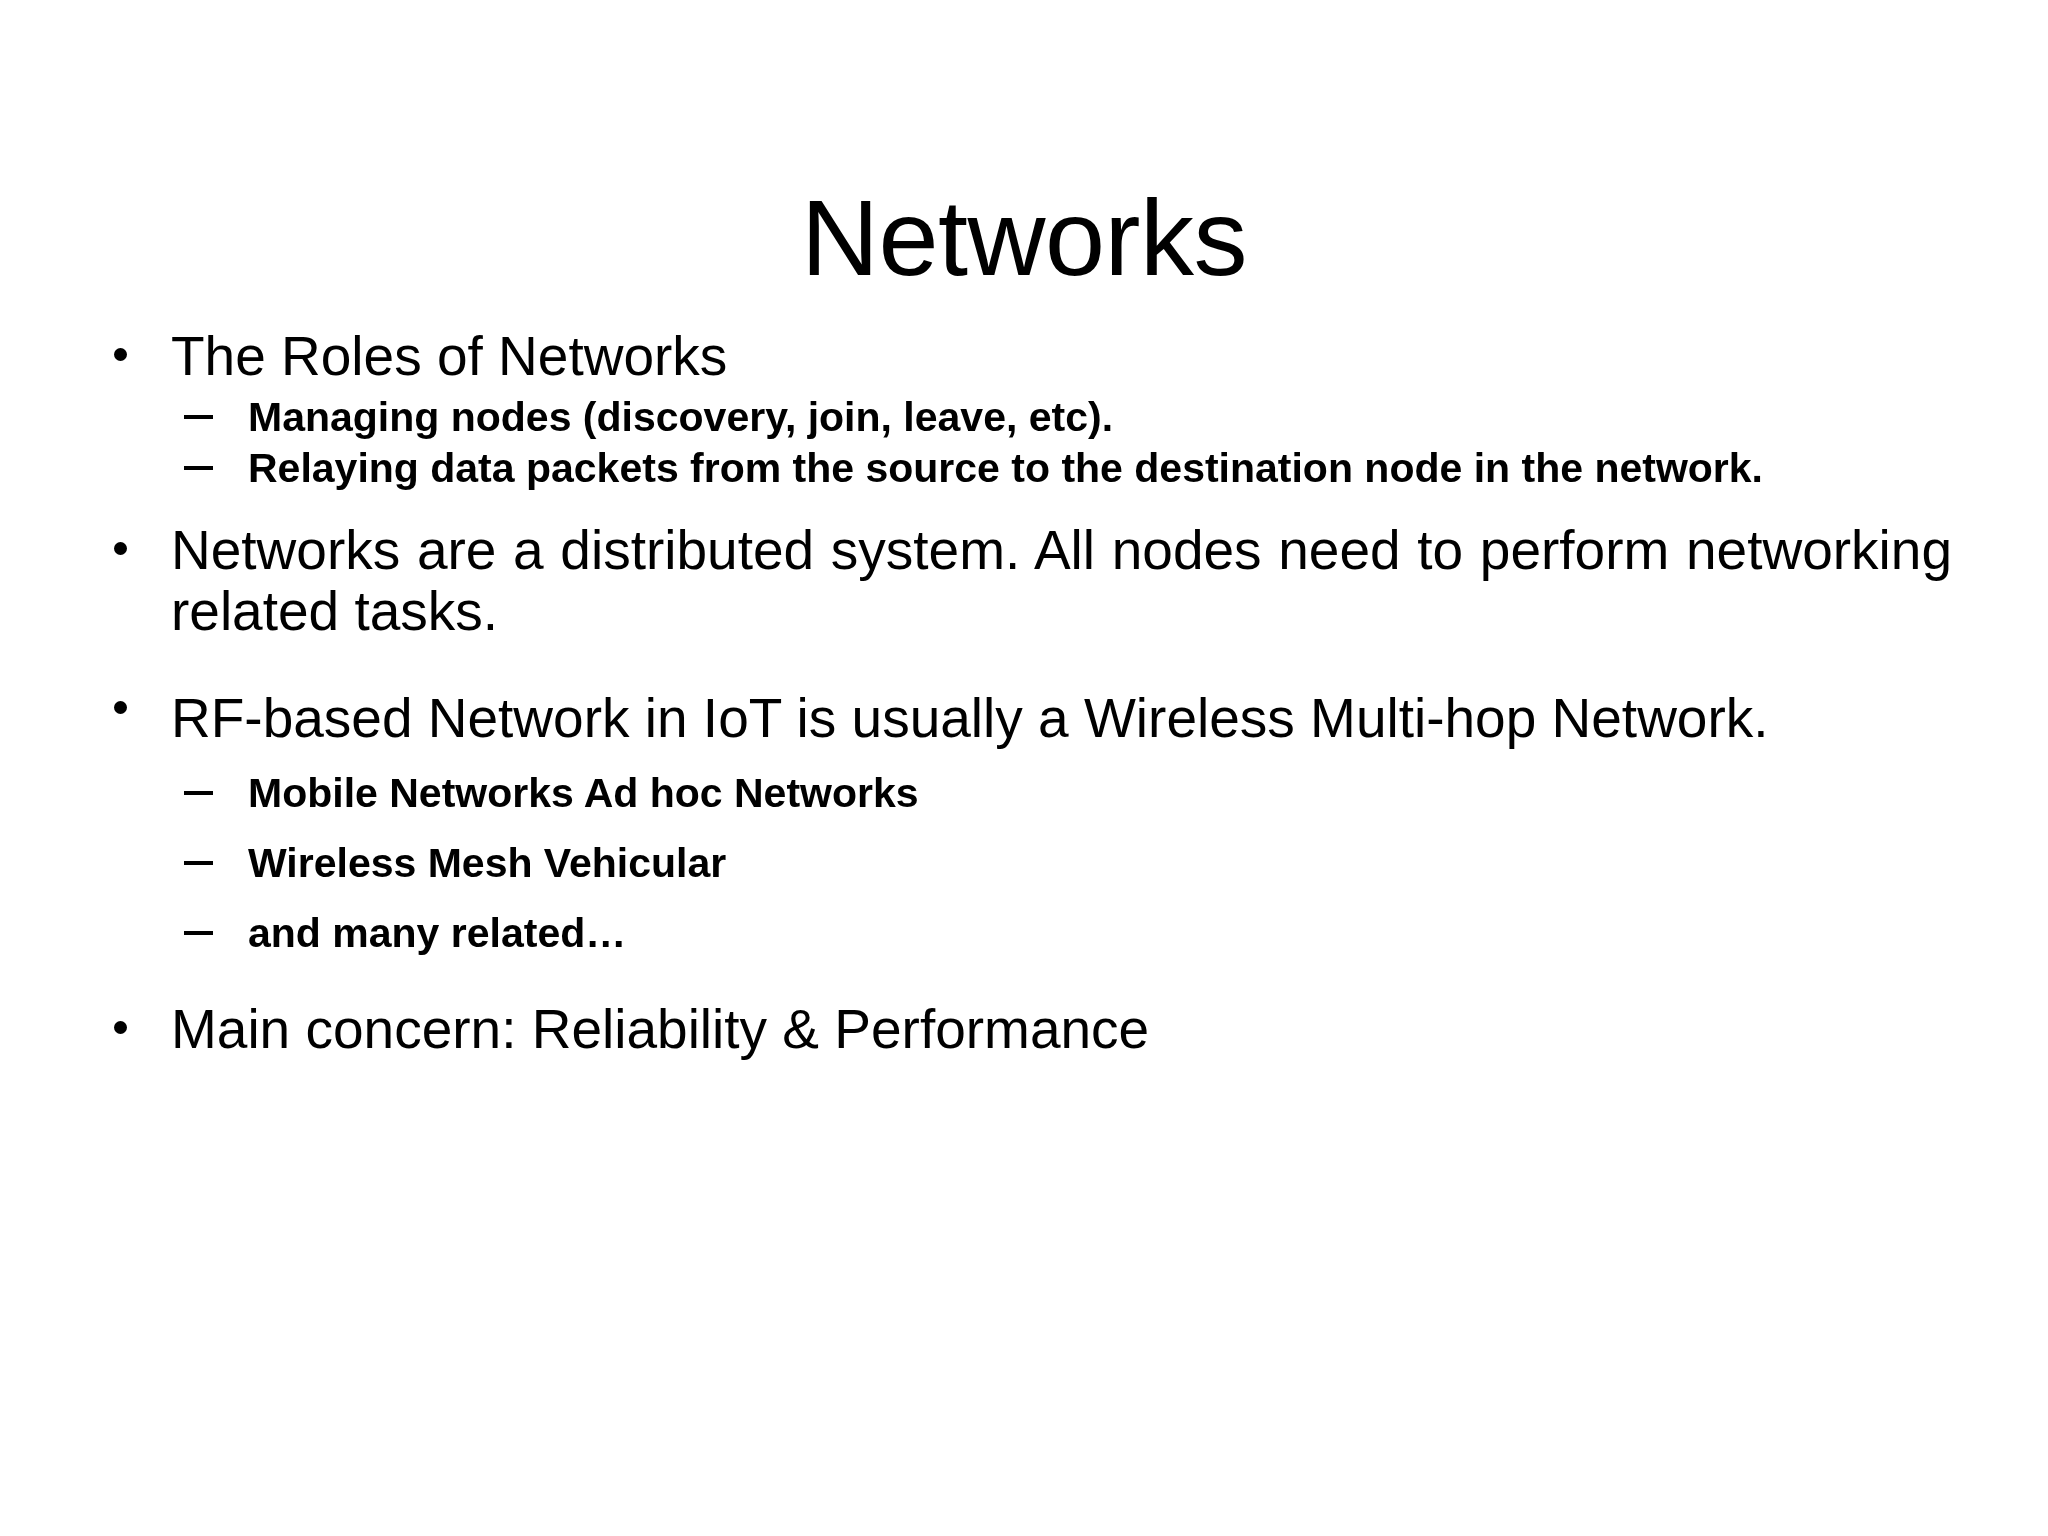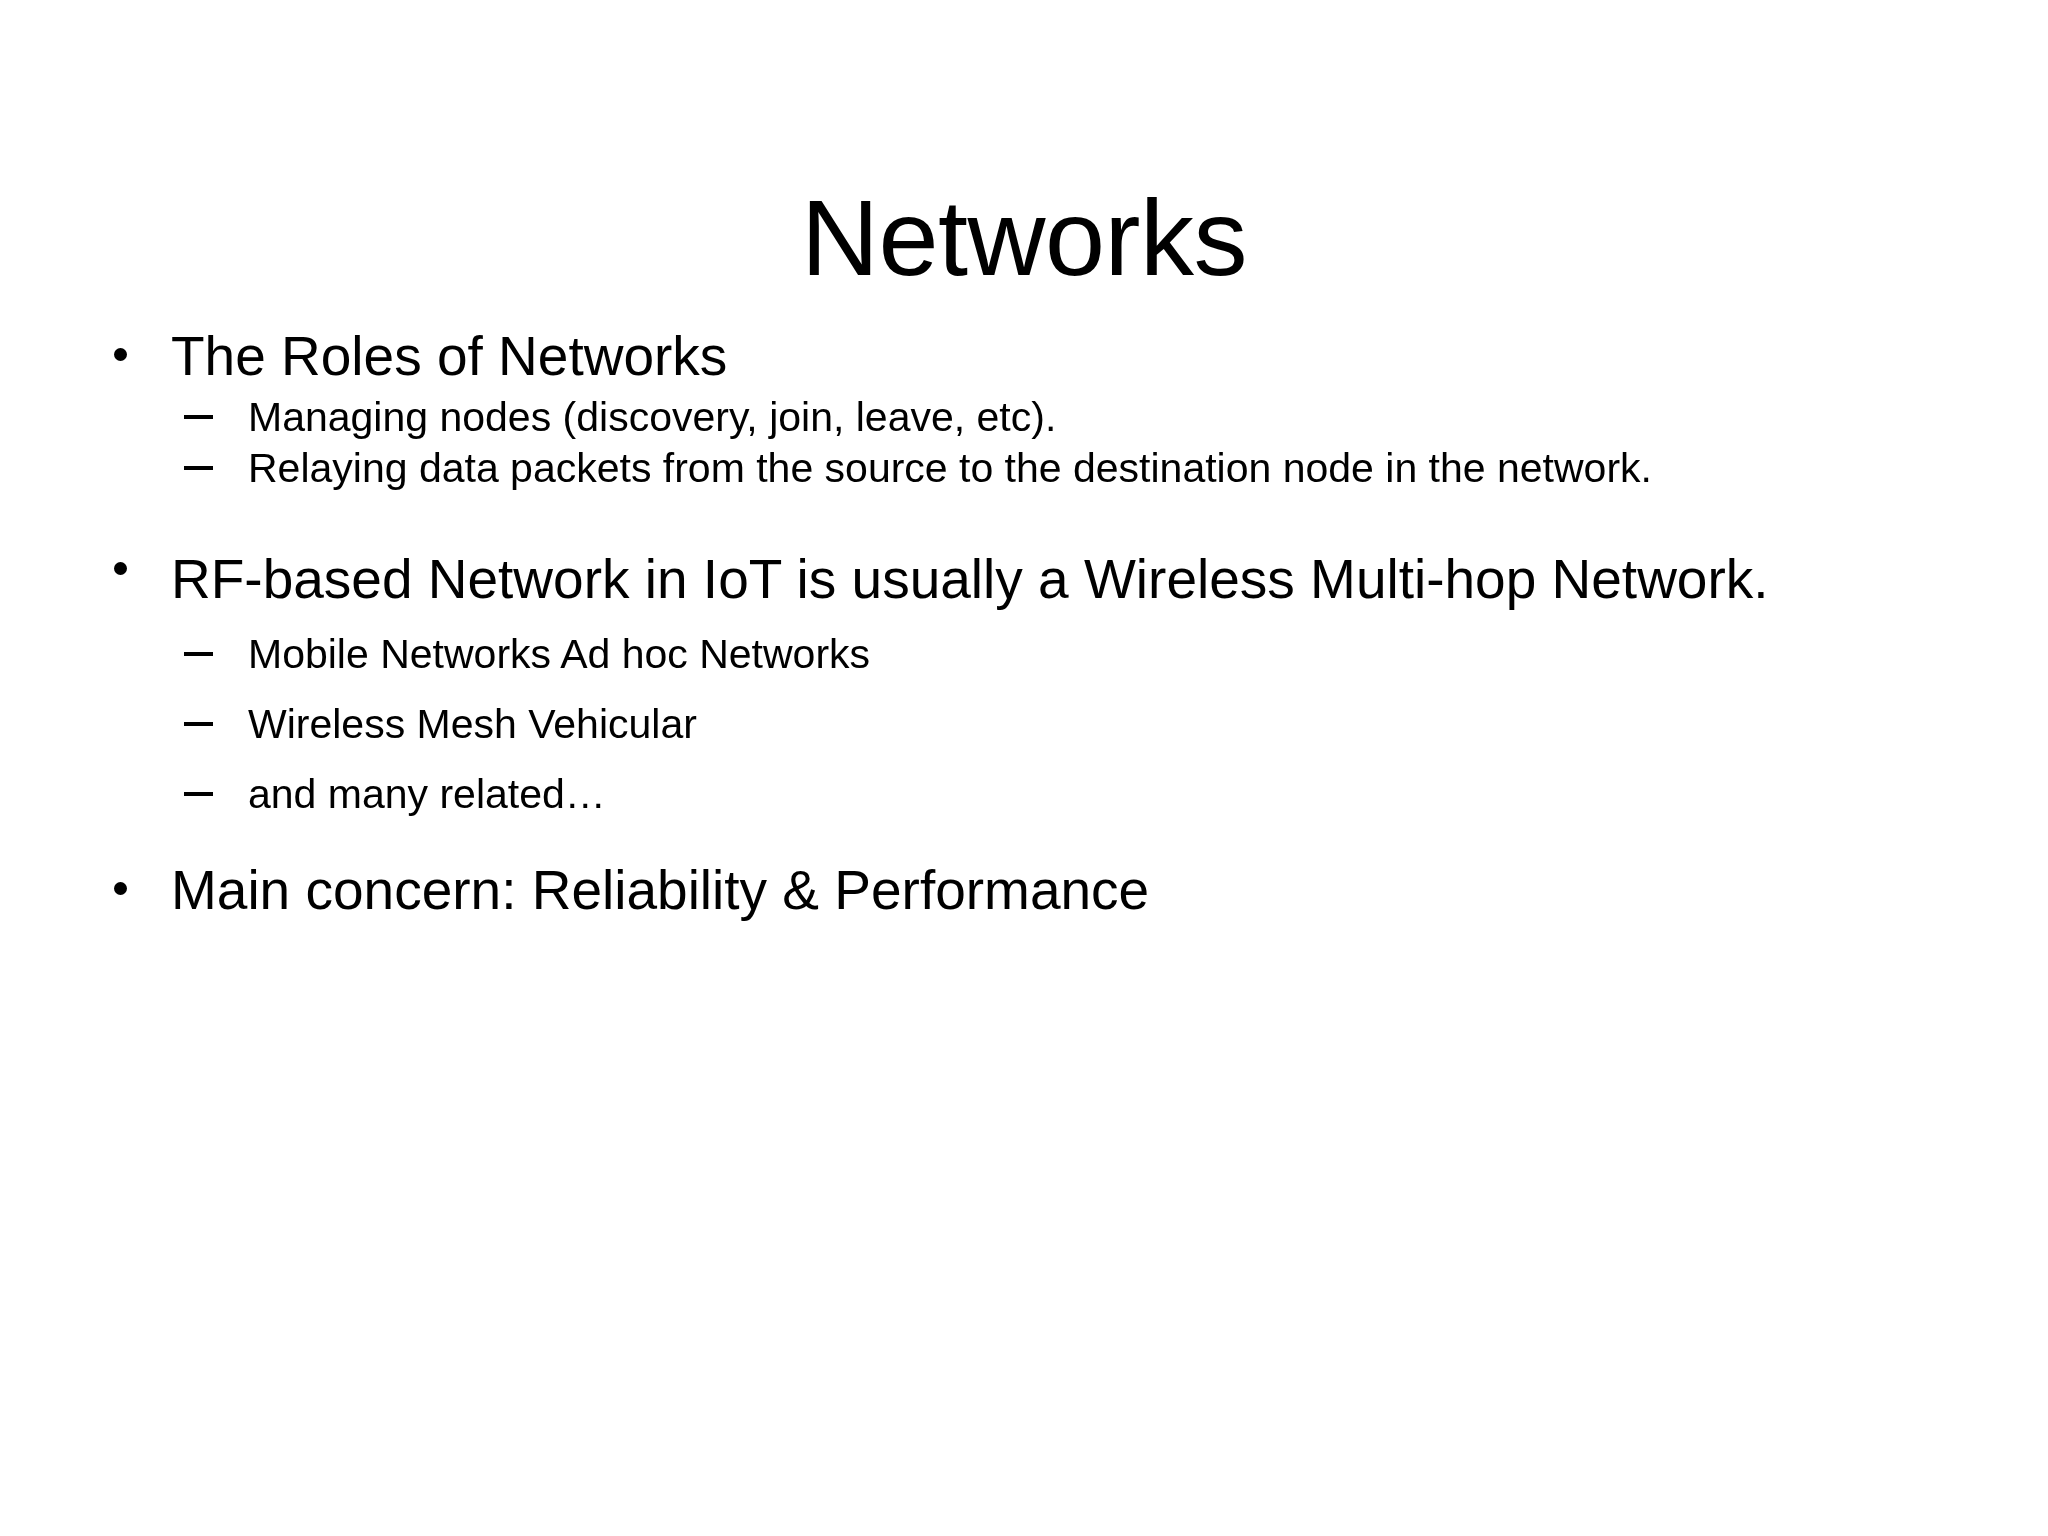--- a/index.html
+++ b/index.html
@@ -84,21 +84,21 @@
     color: #000000;
   }
   .l2 .dash {
     position: absolute;
     left: 88px;
     top: 0.49em;
     width: 29px;
     height: 4px;
     background: #000000;
   }
-  .l2-text { display: block; }
+  .l2-text { display: block; font-weight: bold; }
 
   .gap-xs { height: 6px; }
   .gap-s  { height: 12px; }
   .gap-m  { height: 20px; }
   .gap-l  { height: 26px; }
 
   .l2.spaced { margin-bottom: 24px; }
 </style>
 </head>
 <body>
@@ -123,20 +123,24 @@
 
     <div class="gap-xs"></div>
 
     <div class="l2">
       <span class="dash"></span>
       <span class="l2-text">Relaying data packets from the source to the destination node in the network.</span>
     </div>
 
     <div class="gap-s"></div>
 
+    <div class="l1 justify">
+      <span class="dot"></span>
+      <span class="l1-text">Networks are a distributed system. All nodes need to perform networking related tasks.</span>
+    </div>
 
     <div class="gap-m"></div>
 
     <div class="l1 loose">
       <span class="dot"></span>
       <span class="l1-text">RF-based Network in IoT is usually a Wireless Multi-hop Network.</span>
     </div>
 
     <div class="gap-s"></div>
 

